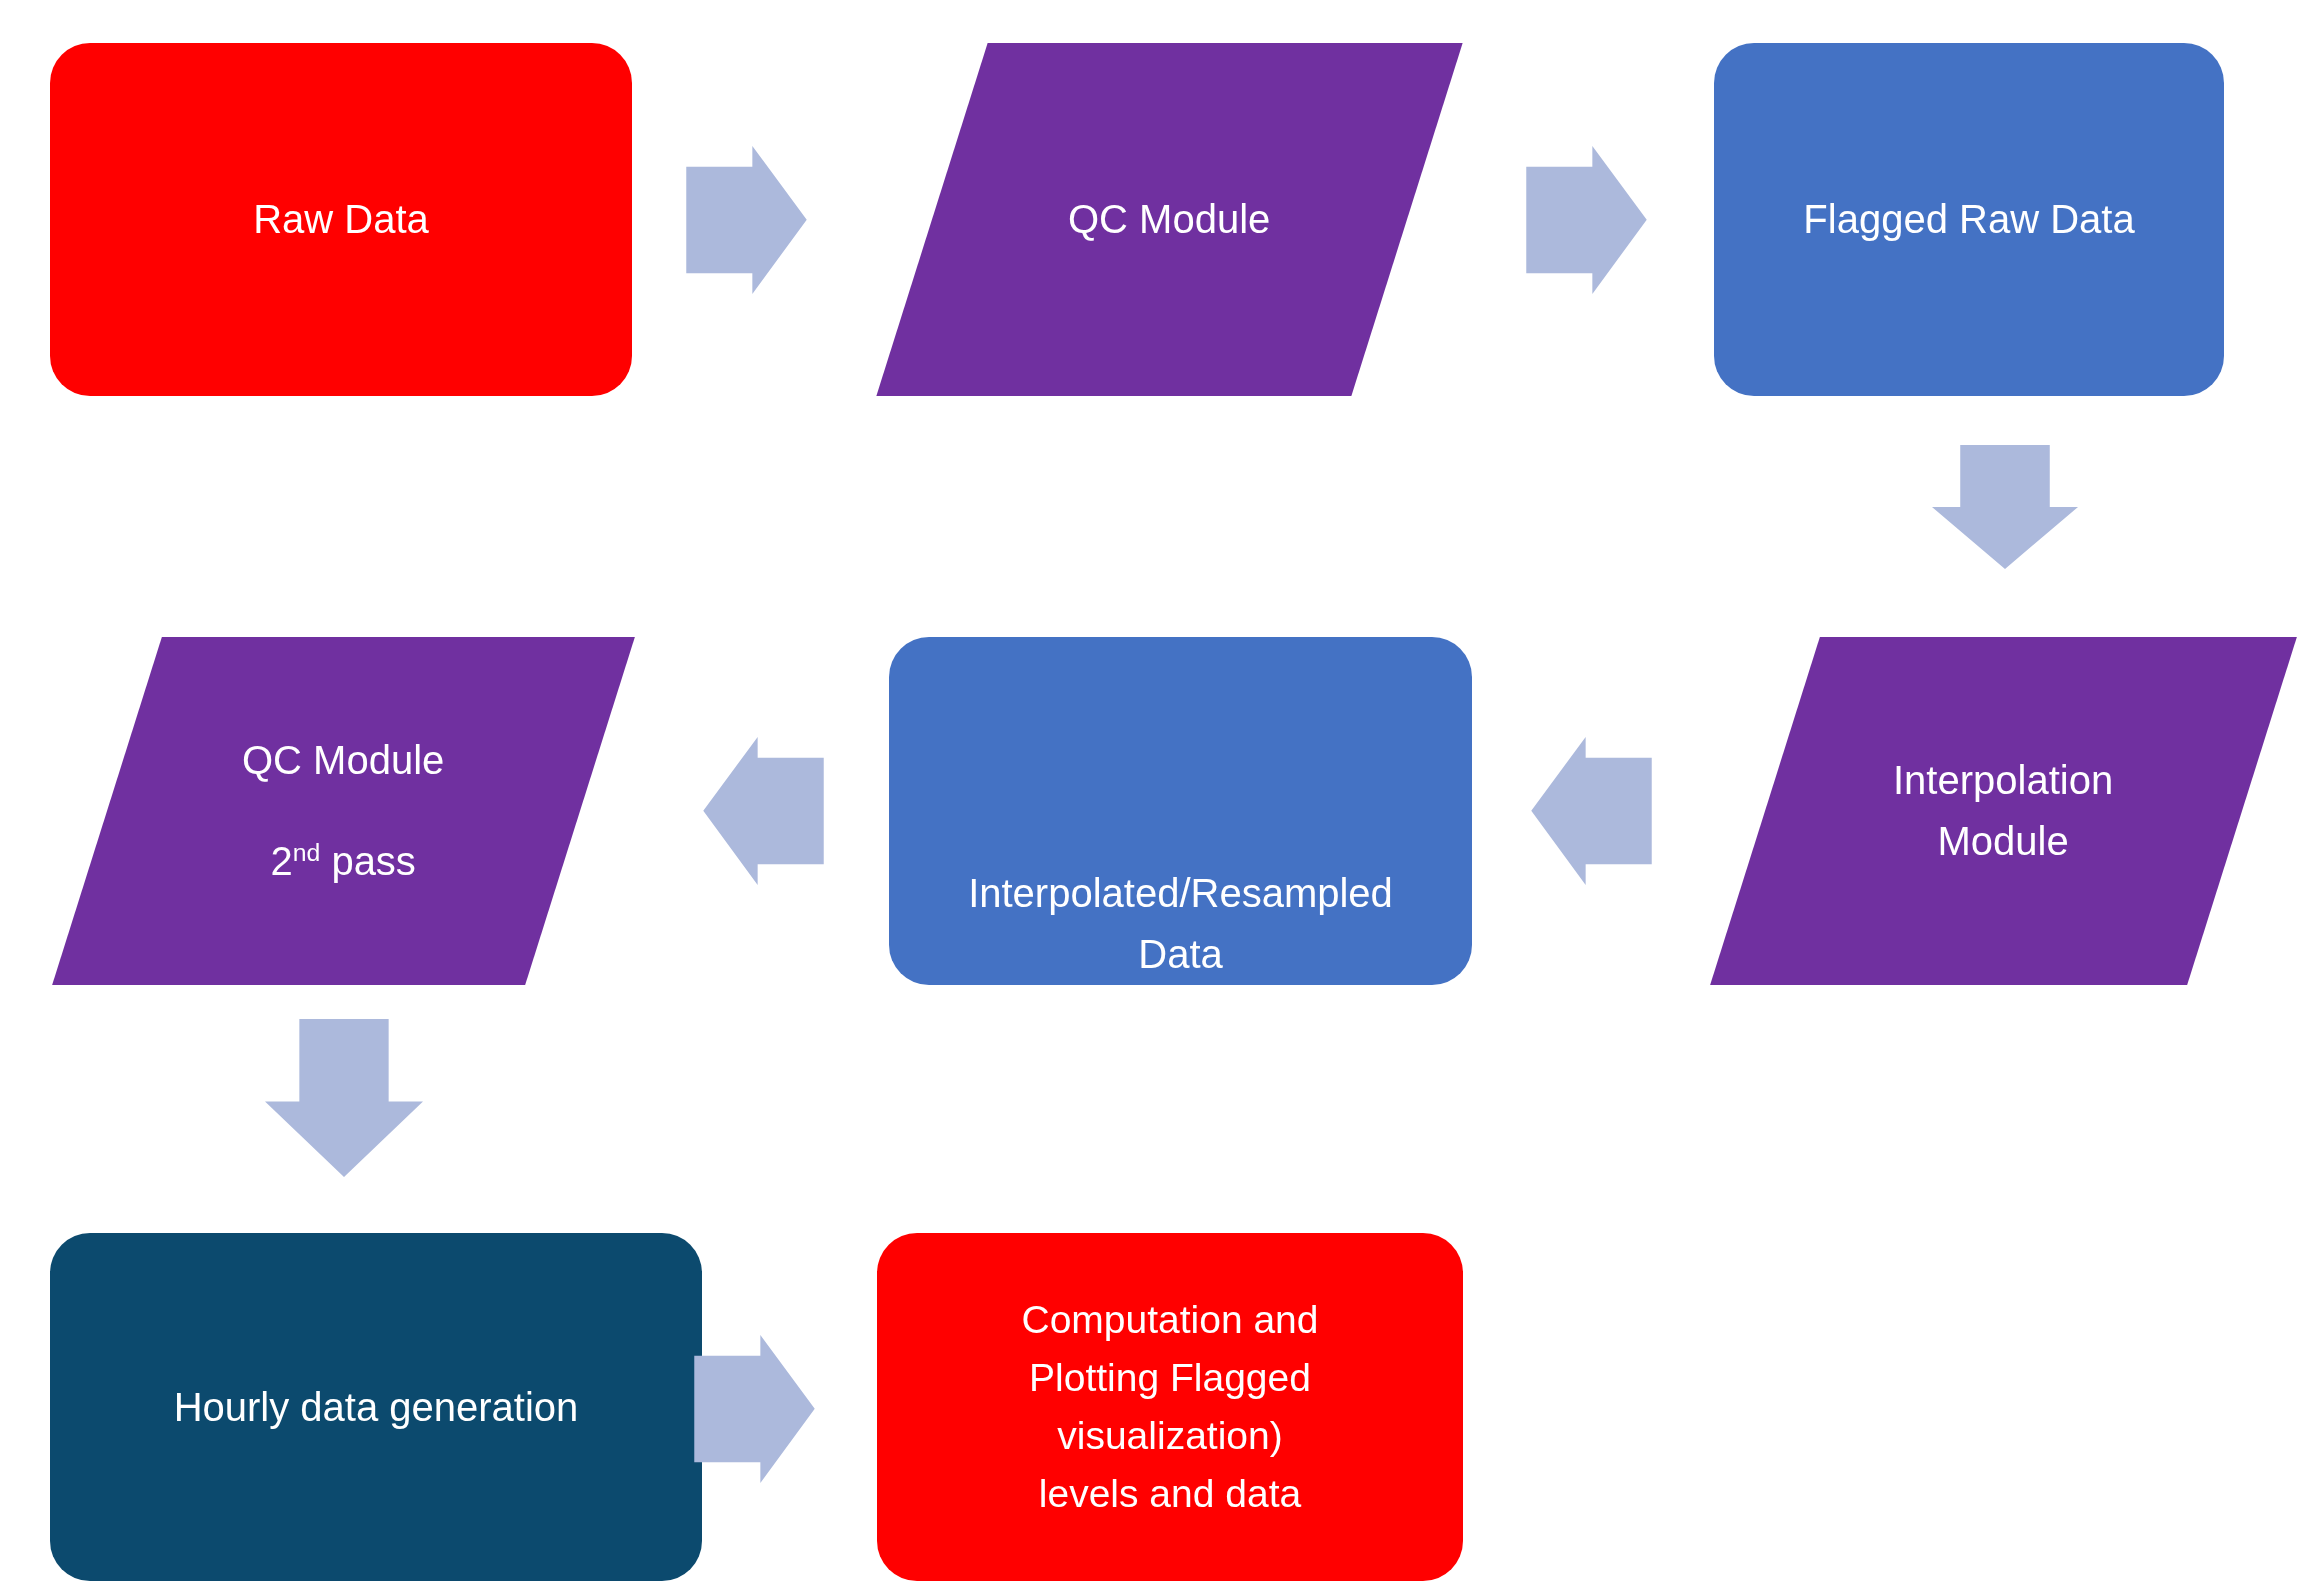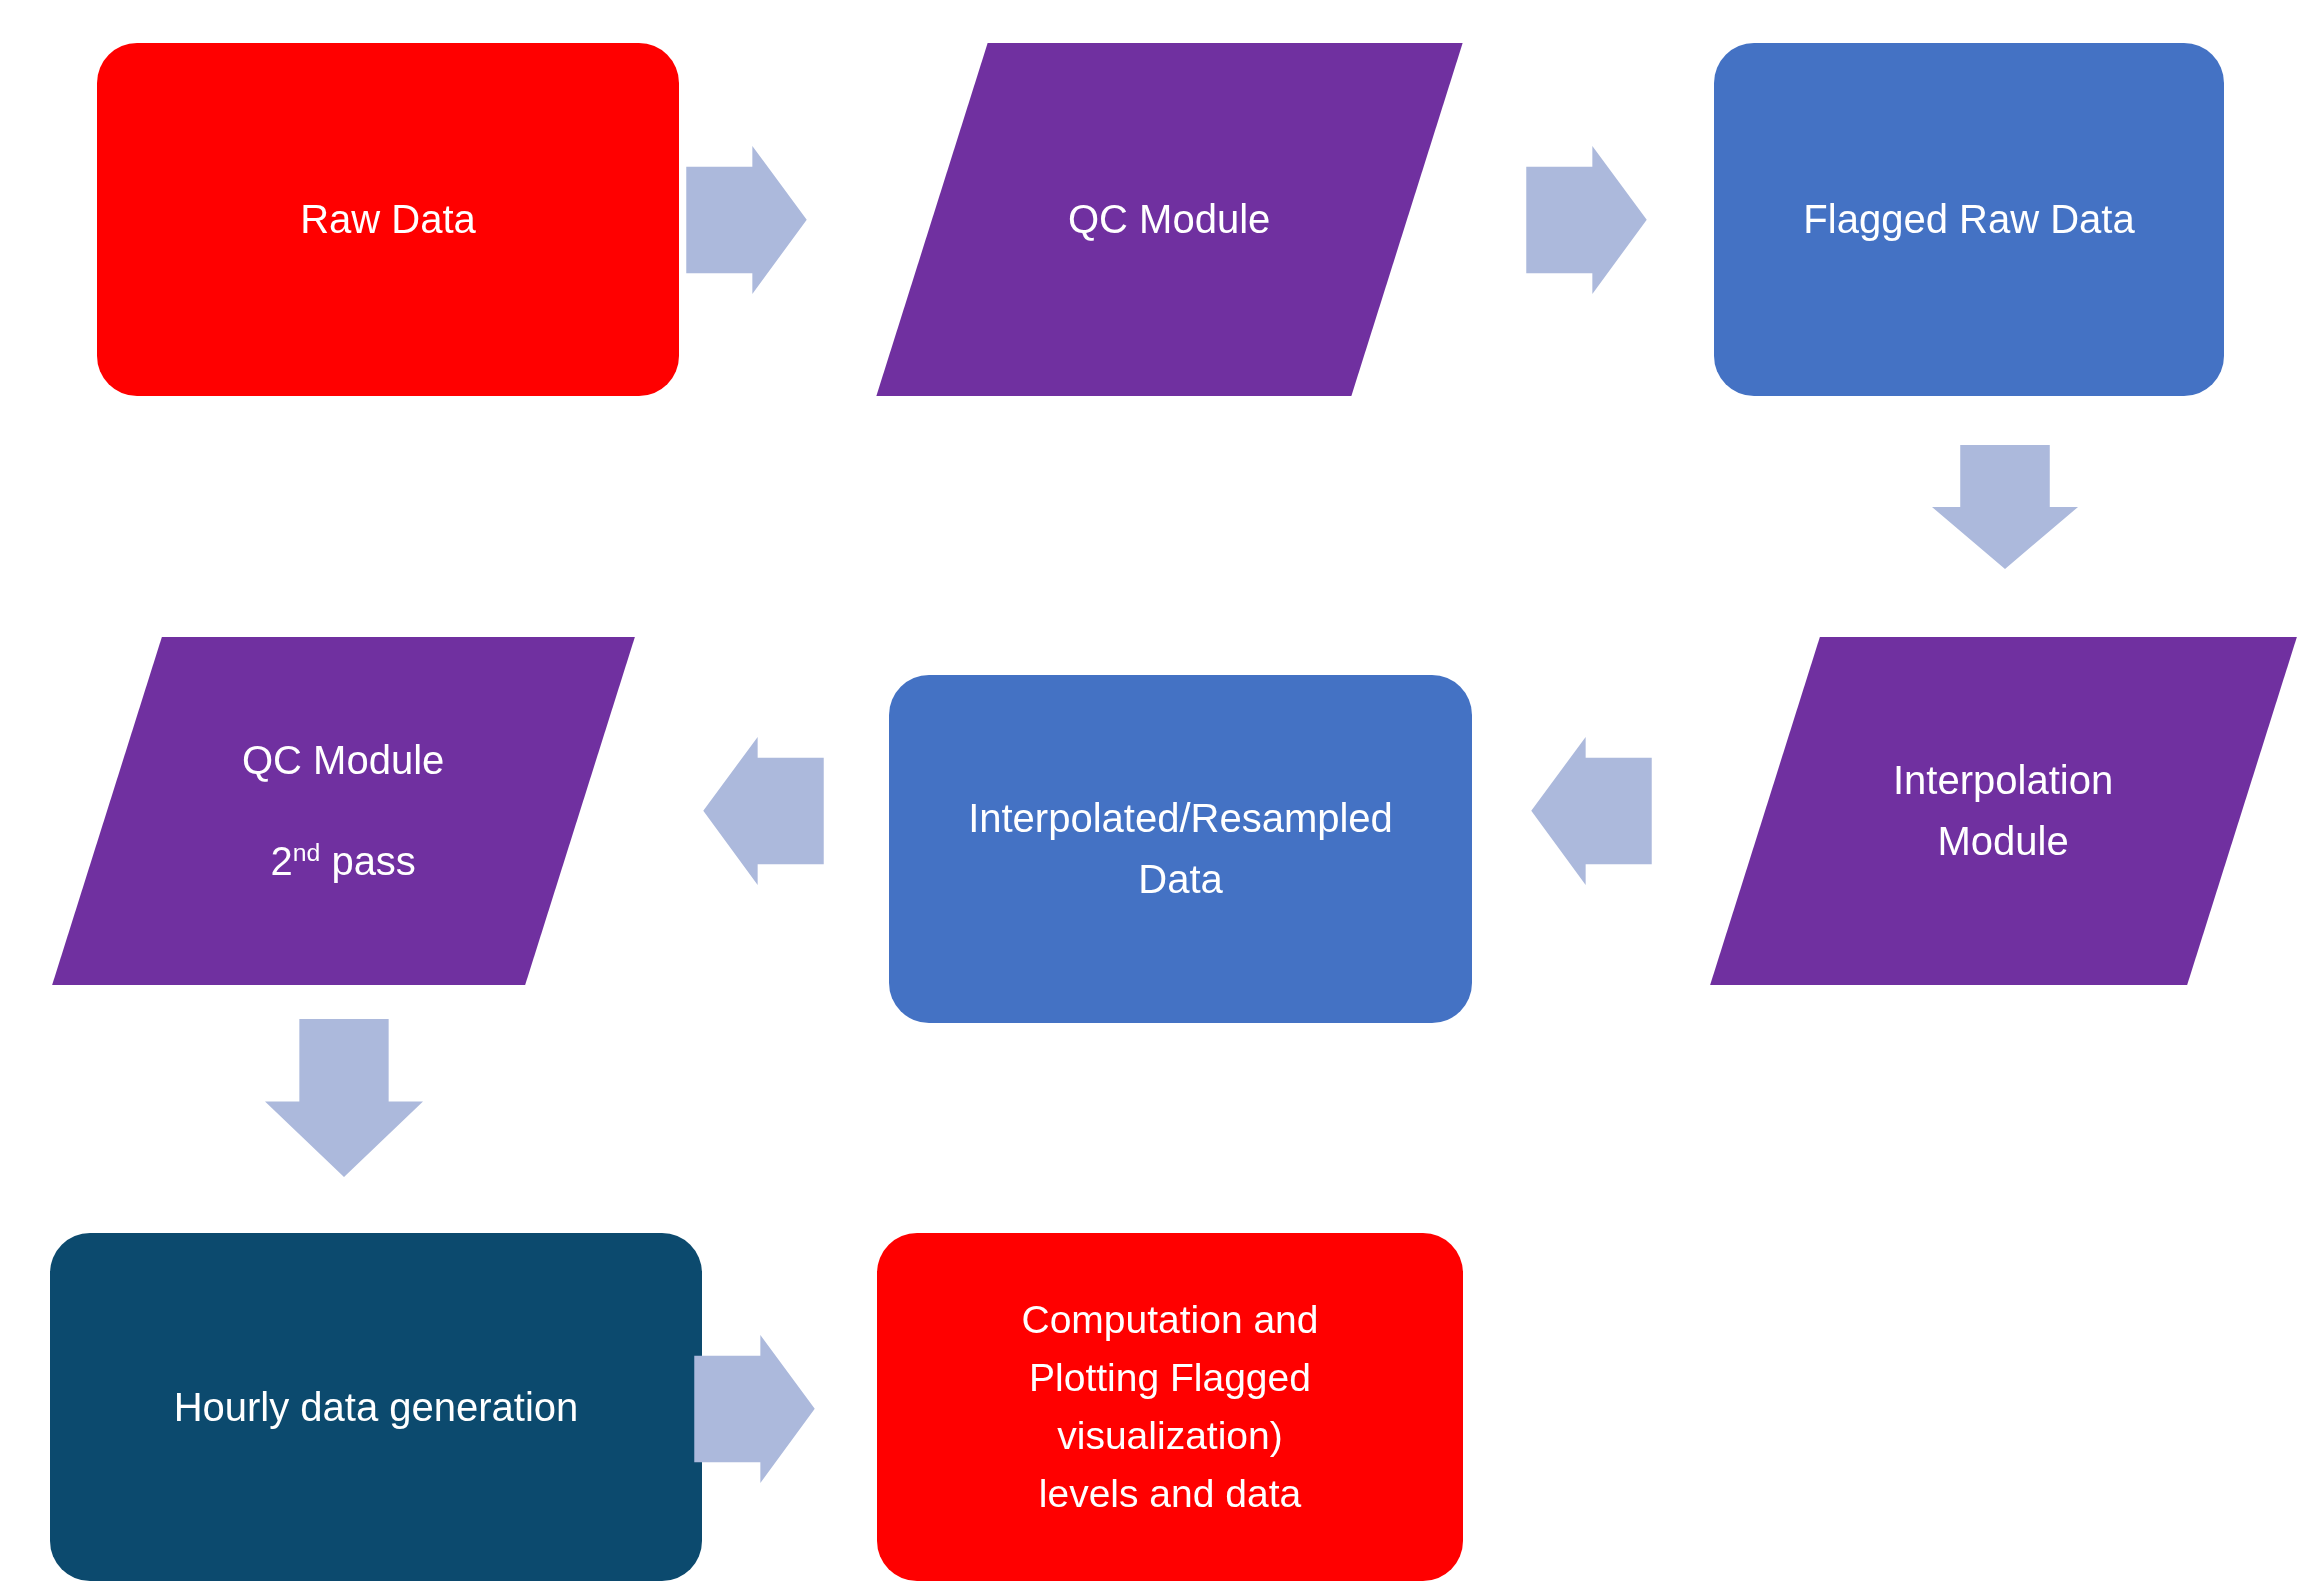--- a/index.html
+++ b/index.html
@@ -27,21 +27,21 @@
   .line { display: block; white-space: nowrap; }
   .line sup { font-size: 62%; line-height: 0; }
   .gap-line { margin-top: 40px; }
   .arrow { position: absolute; }
 </style>
 </head>
 <body>
 
 <div class="canvas">
 
-  <div class="node rect" style="left: 50px; top: 43px; width: 582px; height: 353px; background-color: rgb(255, 0, 0); margin-left: 47px;">
+  <div class="node rect" style="left: 50px; top: 43px; width: 582px; height: 353px; background-color: rgb(255, 0, 0);">
     <div class="label">
       <span class="line">Raw Data</span>
     </div>
   </div>
 
   <svg class="arrow" style="left:686px; top:146px;" width="121" height="148" viewBox="0 0 175 215">
     <polygon points="0,30 96,30 96,0 175,107 96,215 96,185 0,185" fill="#ACB9DC"></polygon>
   </svg>
 
   <div class="node para" style="left: 932px; top: 43px; width: 475px; height: 353px; transform: skewX(-17.5deg); background-color: rgb(112, 48, 160);">
@@ -68,21 +68,21 @@
     <div class="label" style="transform:skewX(17.5deg);">
       <span class="line">Interpolation</span>
       <span class="line">Module</span>
     </div>
   </div>
 
   <svg class="arrow" style="left:1531px; top:737px;" width="121" height="148" viewBox="0 0 175 215">
     <polygon points="175,30 79,30 79,0 0,107 79,215 79,185 175,185" fill="#ACB9DC"></polygon>
   </svg>
 
-  <div class="node rect" style="left: 889px; top: 675px; width: 583px; height: 348px; background-color: rgb(68, 114, 196);">
+  <div class="node rect" style="left: 889px; top: 637px; width: 583px; height: 348px; background-color: rgb(68, 114, 196); align-items: flex-end;">
     <div class="label">
       <span class="line">Interpolated/Resampled</span>
       <span class="line">Data</span>
     </div>
   </div>
 
   <svg class="arrow" style="left:703px; top:737px;" width="121" height="148" viewBox="0 0 175 215">
     <polygon points="175,30 79,30 79,0 0,107 79,215 79,185 175,185" fill="#ACB9DC"></polygon>
   </svg>
 

